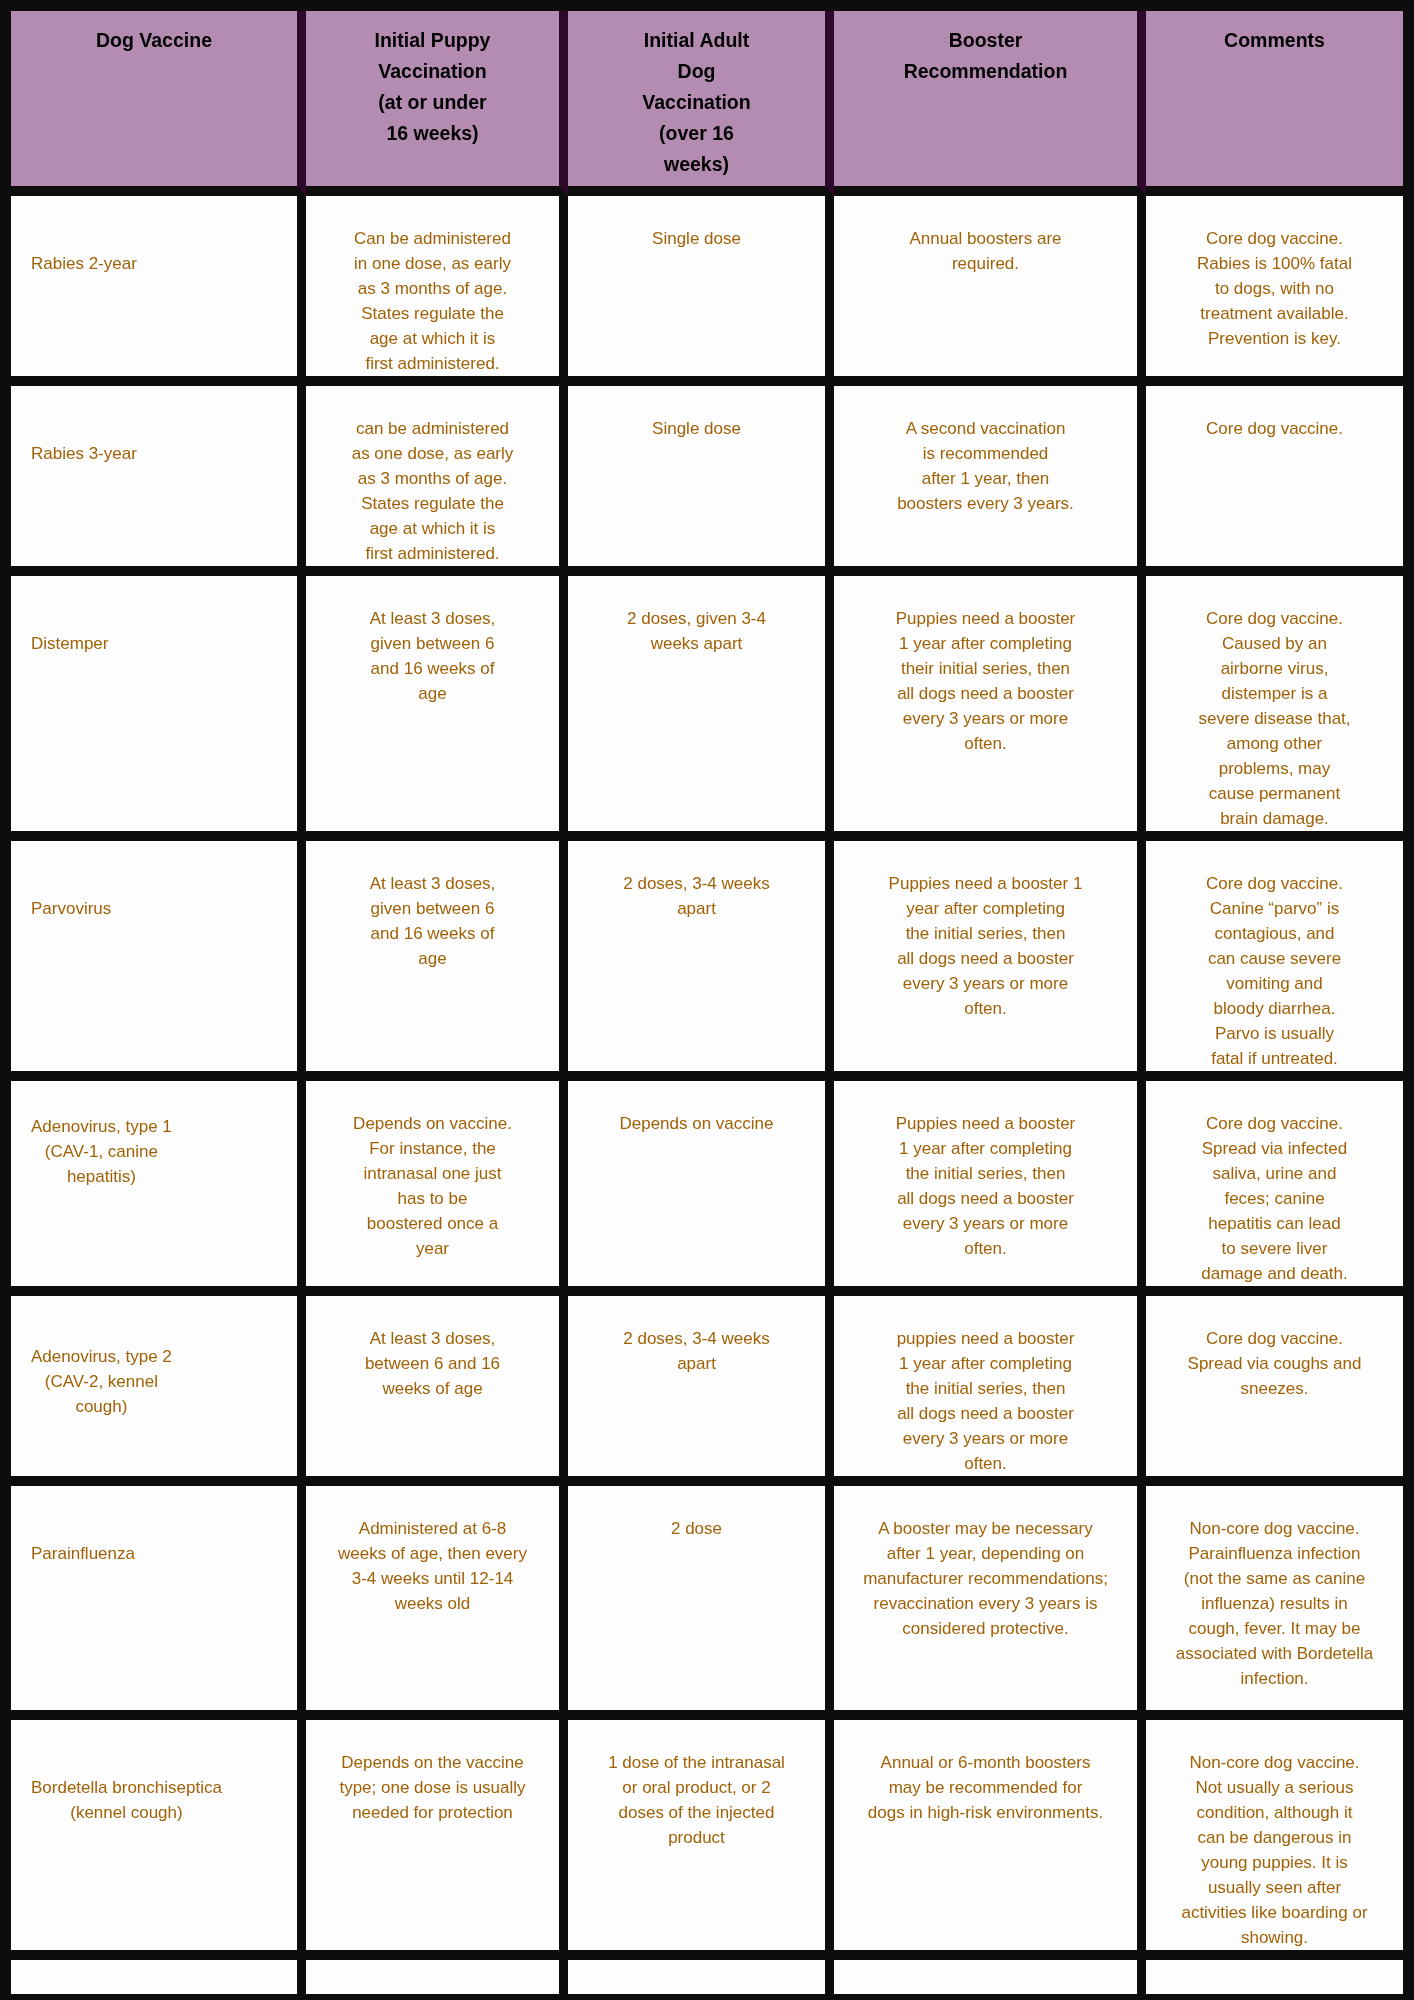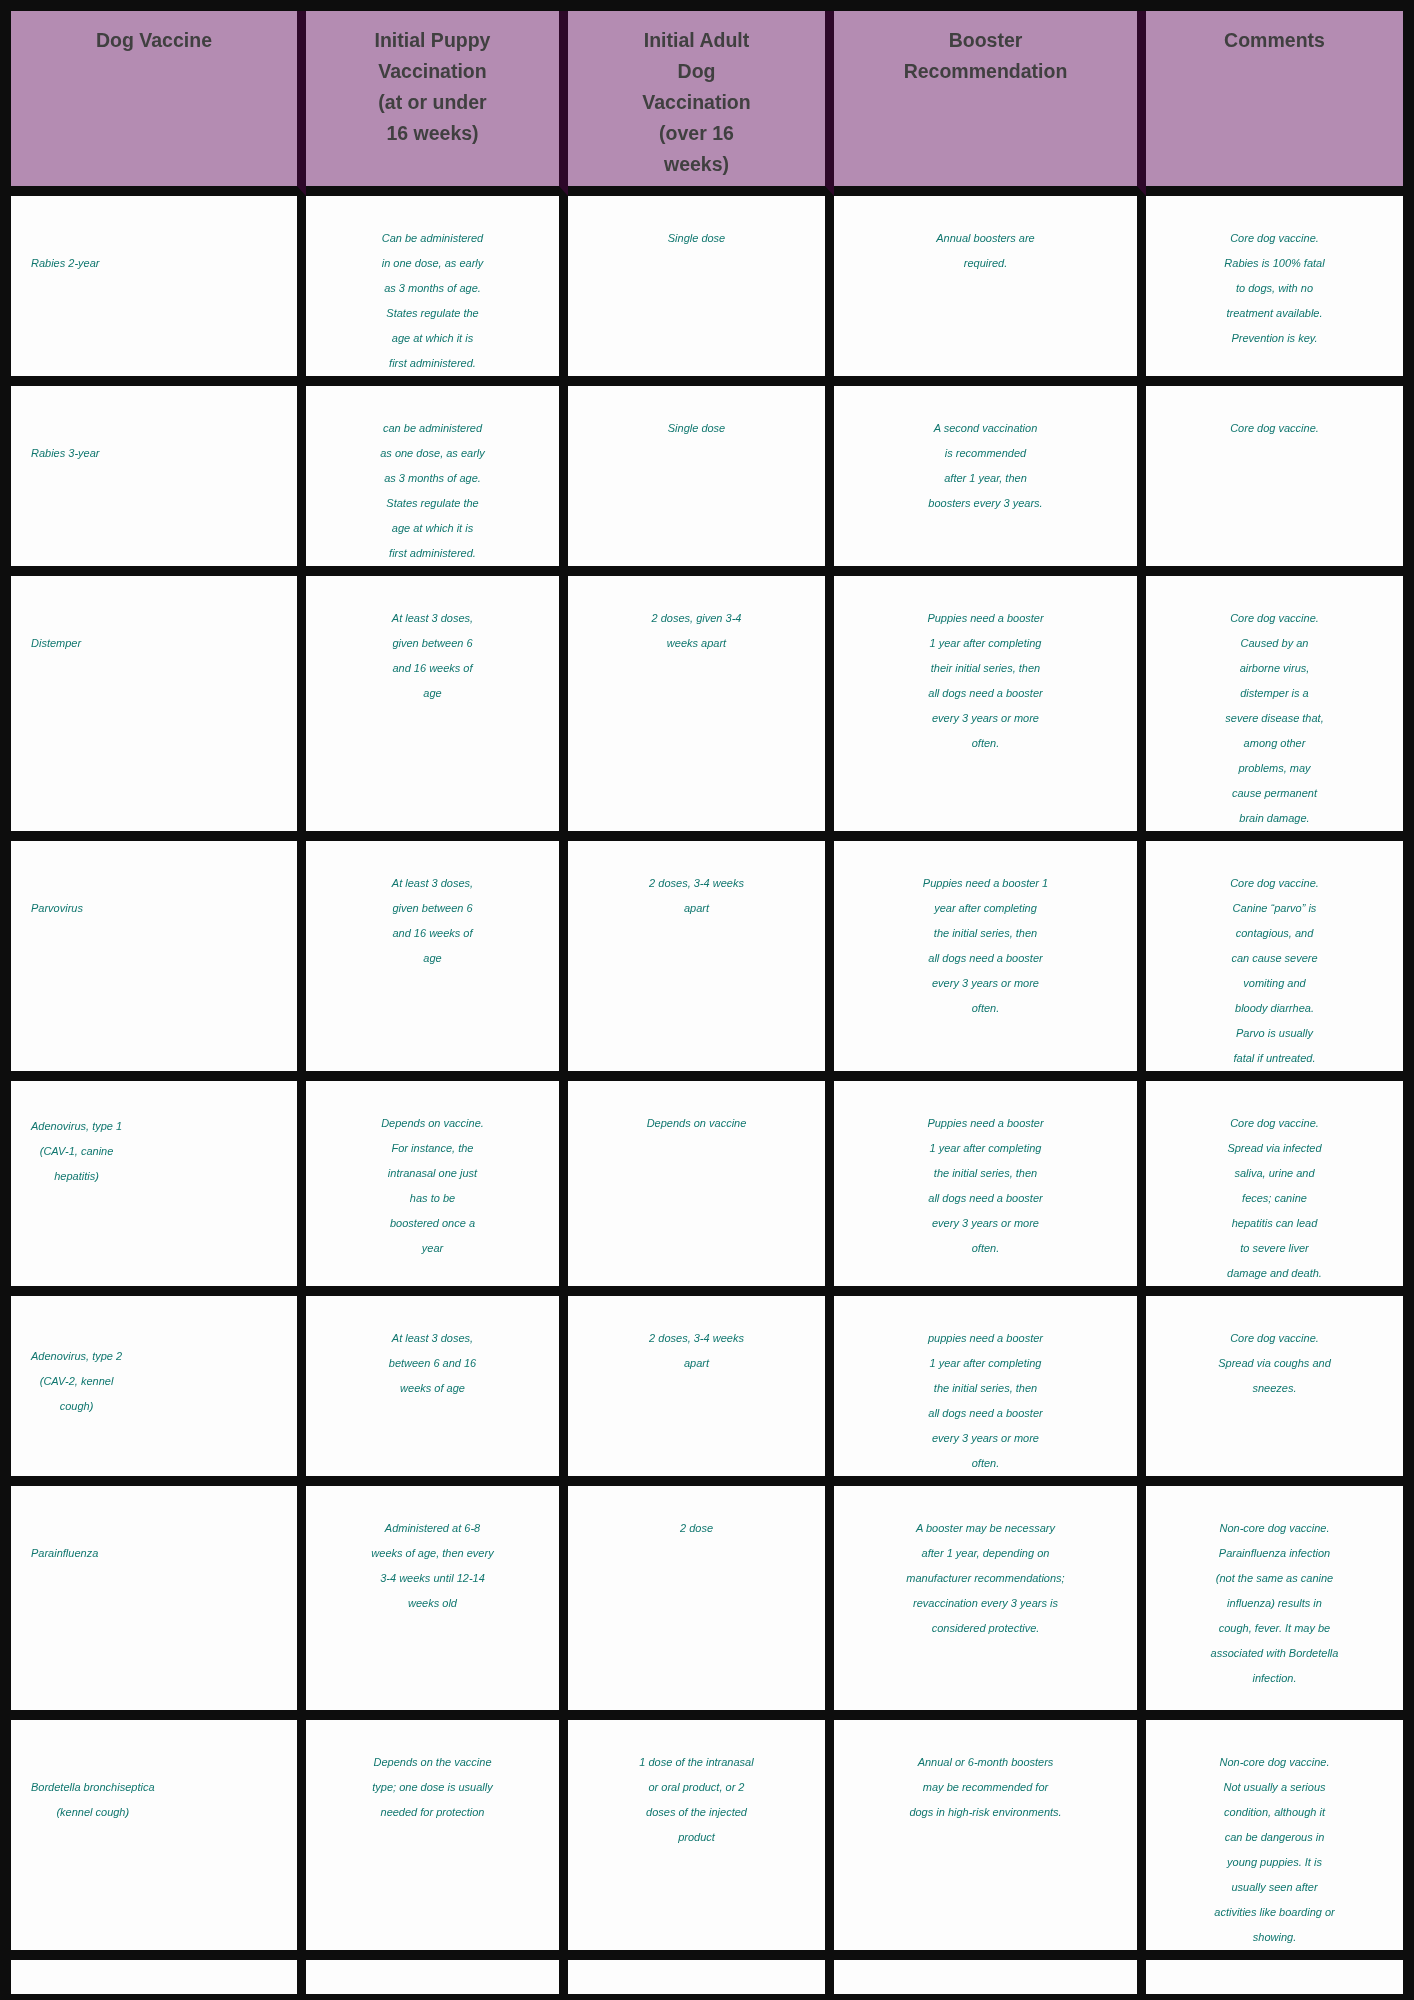--- a/index.html
+++ b/index.html
@@ -22,37 +22,36 @@
     vertical-align: top;
     border-right: 9px solid #0d0d0d;
     border-bottom: 10px solid #0d0d0d;
     padding: 0 14px;
     overflow: hidden;
   }
   th:last-child, td:last-child { border-right: none; margin-top: 24px; }
   thead th {
     background: #b48cb2;
     border-right-color: #2d0829;
-    color: #404040;
+    color: #000000;
     font-size: 19.5px;
     font-weight: bold;
     line-height: 31px;
     text-align: center;
     padding-top: 14px;
     white-space: pre-line;
   }
   thead th:last-child { border-right: none; }
   tbody td {
     background: #fdfdfd;
-    color: #0f766e;
-    font-size: 11px;
+    color: #a16207;
+    font-size: 17px;
     line-height: 25px;
     text-align: center;
     padding-top: 30px;
-    font-style: italic;
   }
   tbody td .cell-text { white-space: pre-line; }
   tbody td.c1 {
     text-align: left;
     padding-top: 55px;
     padding-left: 20px;
   }
   tbody td.c1 .cell-text {
     display: inline-block;
     text-align: center;

